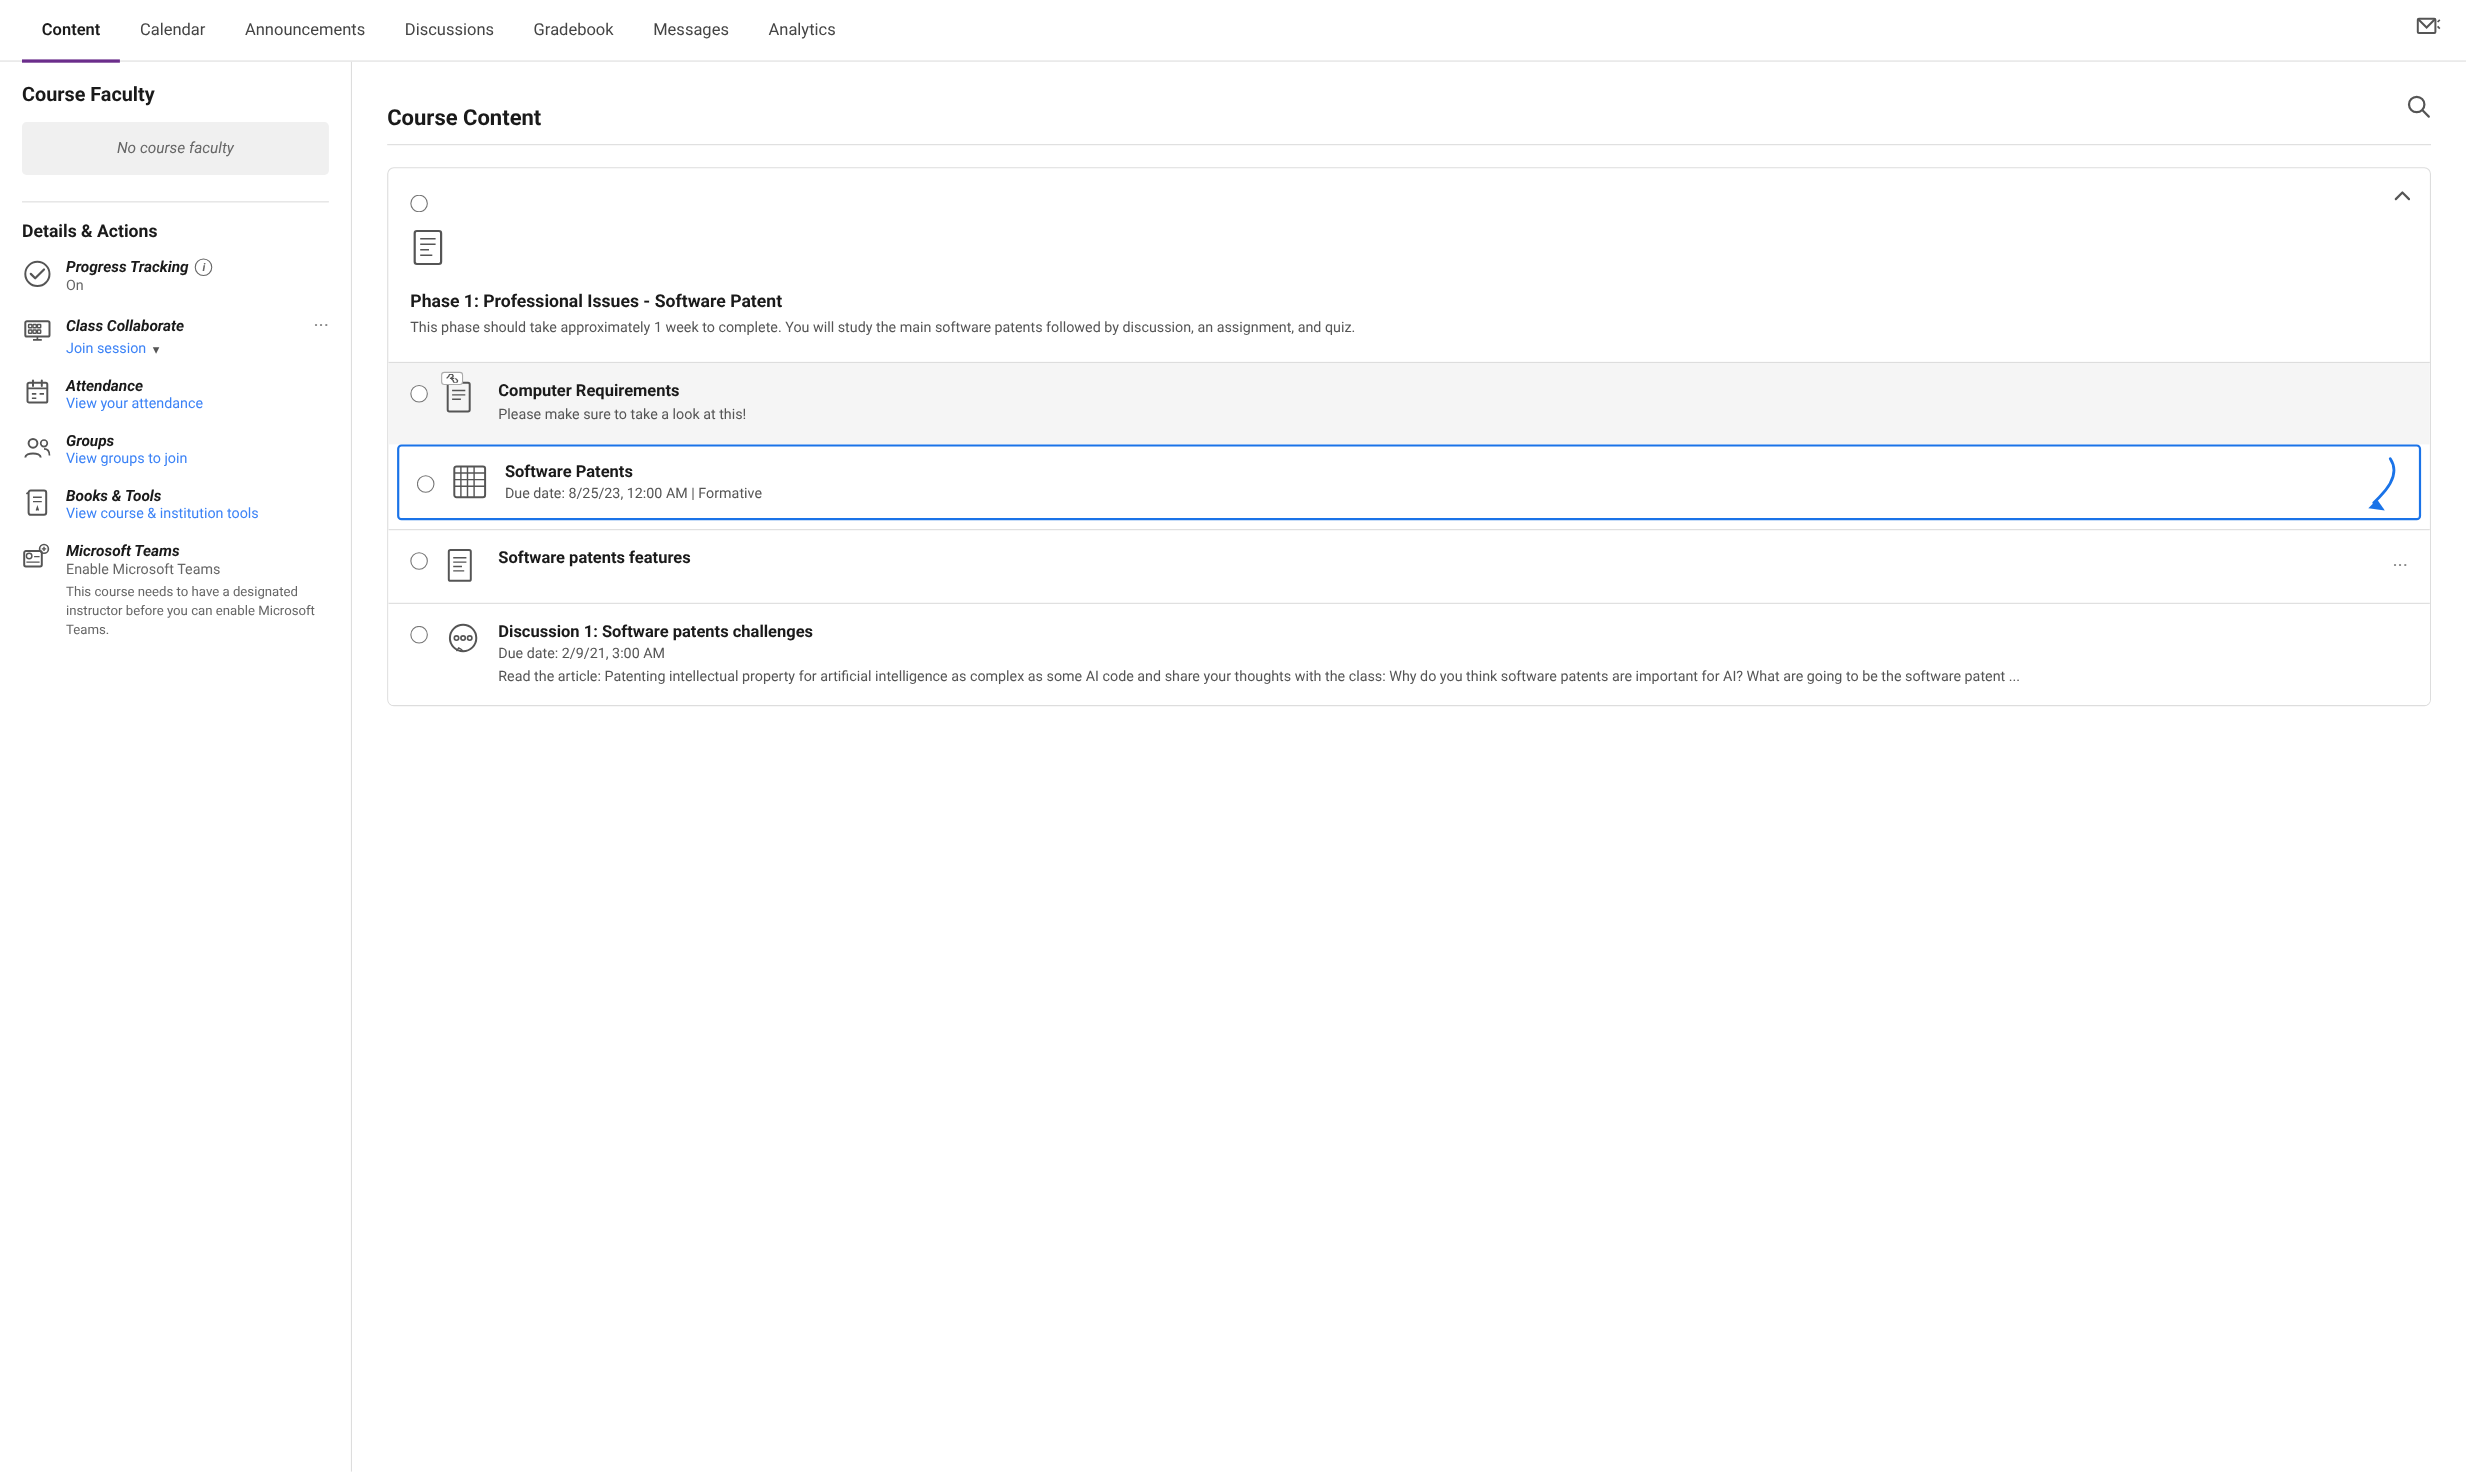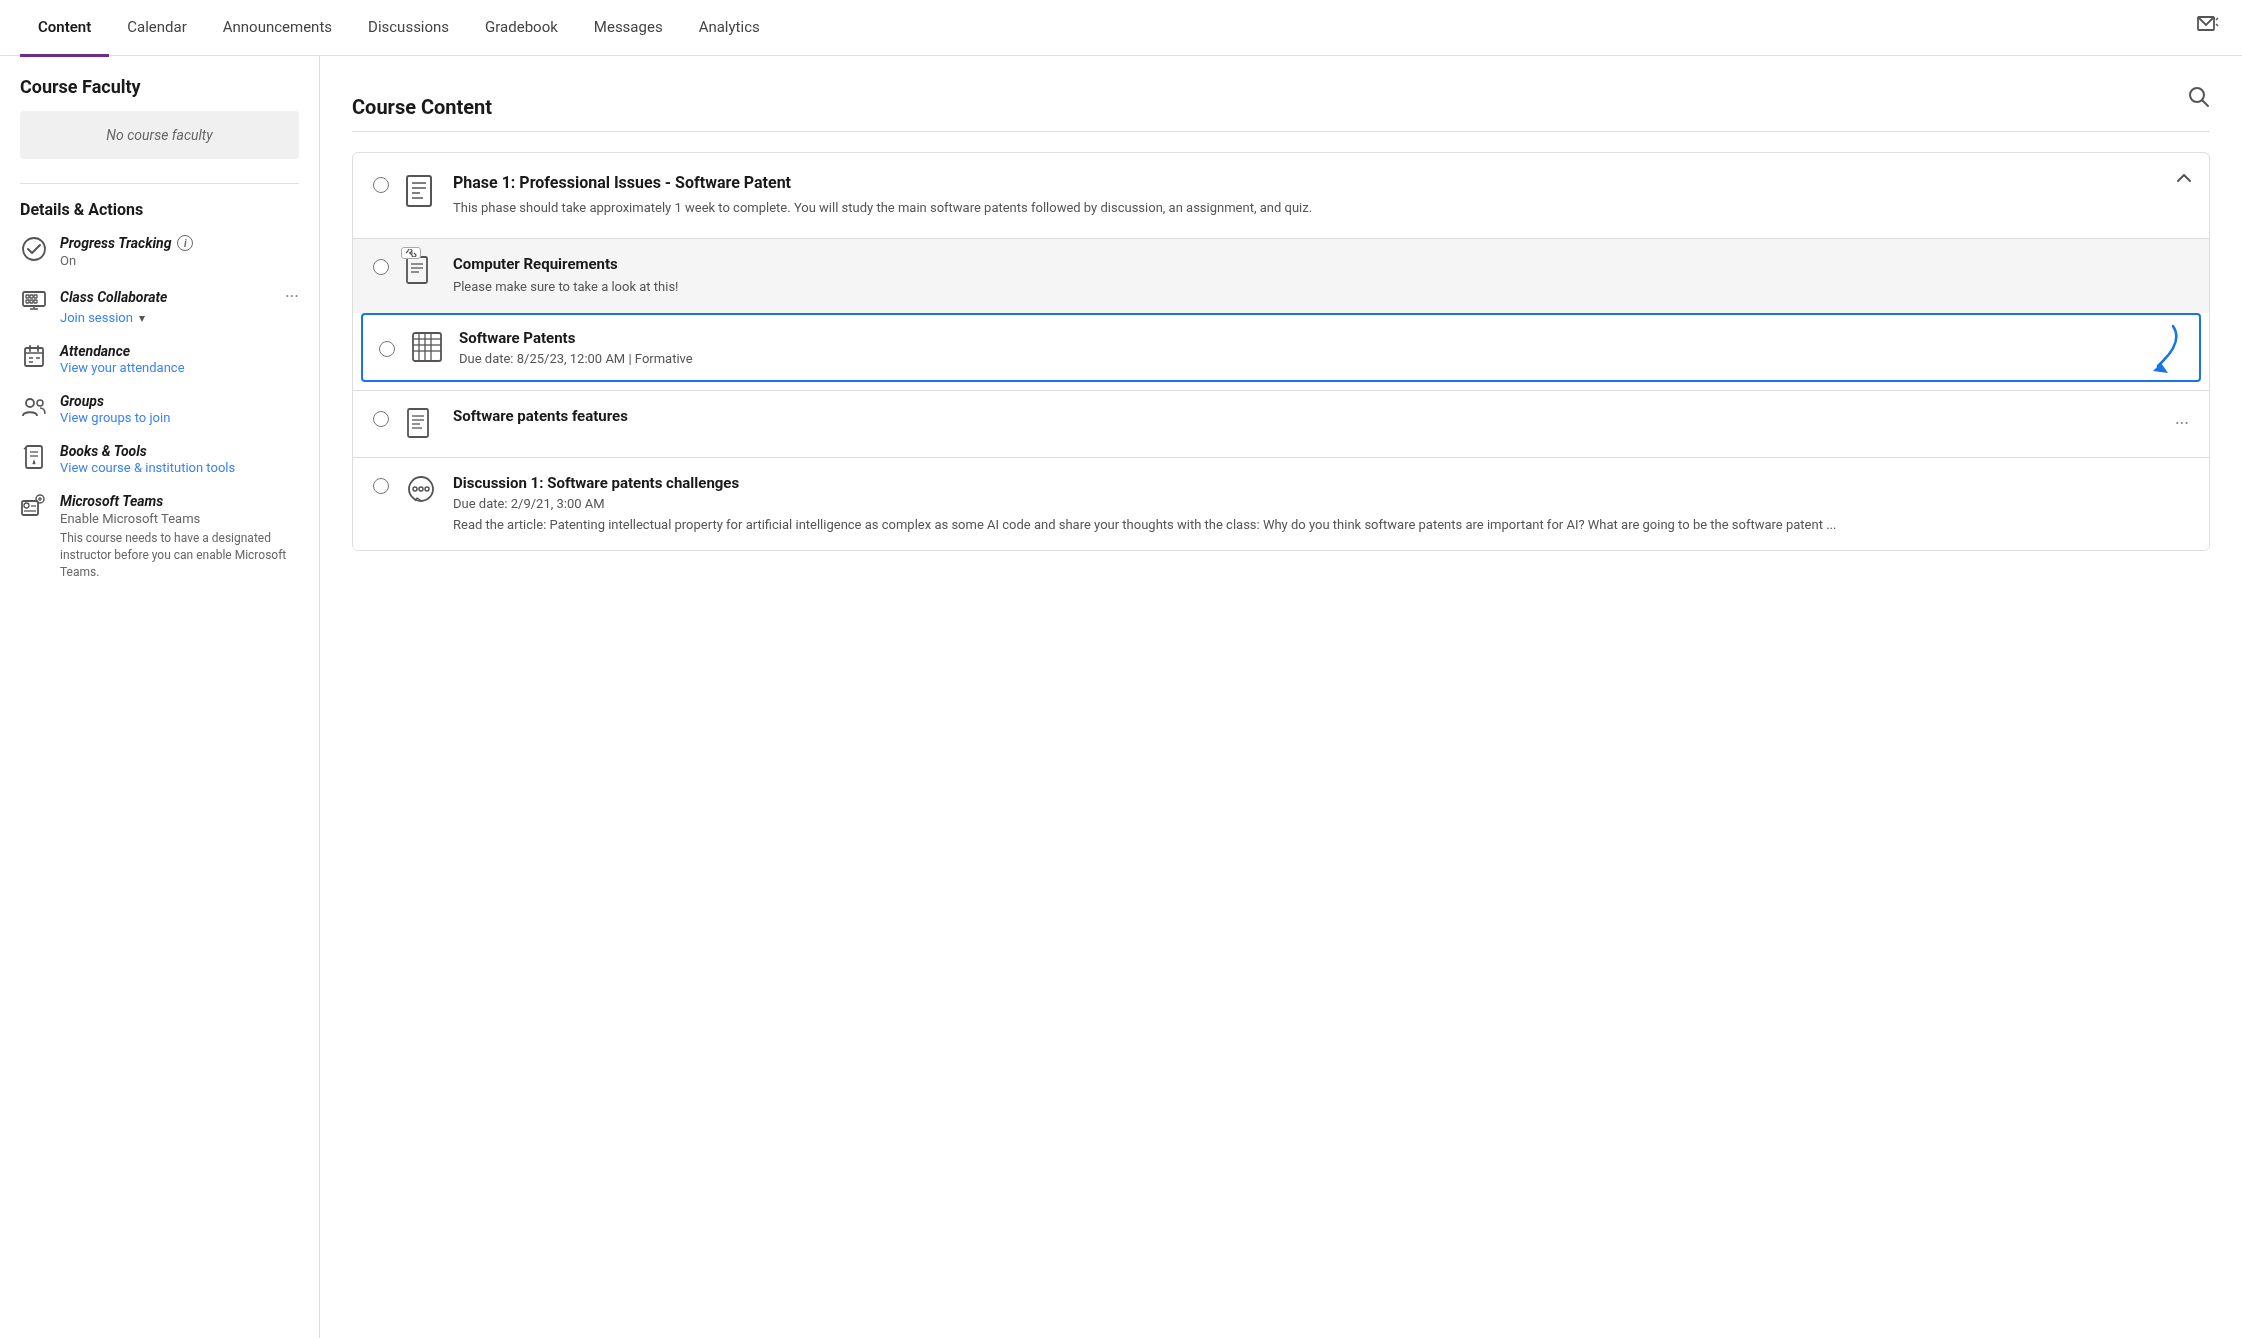--- a/index.html
+++ b/index.html
@@ -65,20 +65,21 @@
     .search-icon-btn { cursor: pointer; color: #555; font-size: 20px; }
 
     
     .content-card {
       border: 1px solid #ddd; border-radius: 6px; margin-bottom: 8px; background: #fff;
       overflow: hidden;
     }
     .phase-header {
       display: flex; align-items: flex-start; padding: 20px 20px; gap: 14px;
       position: relative;
+      flex-direction: column;
     }
     .phase-header .collapse-btn {
       position: absolute; right: 16px; top: 16px; cursor: pointer; color: #555; font-size: 16px;
     }
     .phase-radio { margin-top: 4px; }
     .phase-icon { font-size: 28px; color: #555; min-width: 36px; }
     .phase-text-content { flex: 1; padding-right: 40px; }
     .phase-title { font-size: 16px; font-weight: 700; color: #1a1a1a; margin-bottom: 6px; }
     .phase-desc { font-size: 13px; color: #555; line-height: 1.5; }
 

